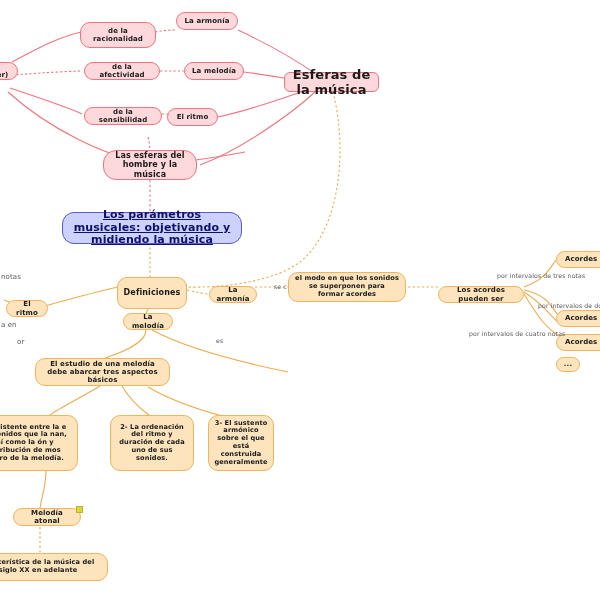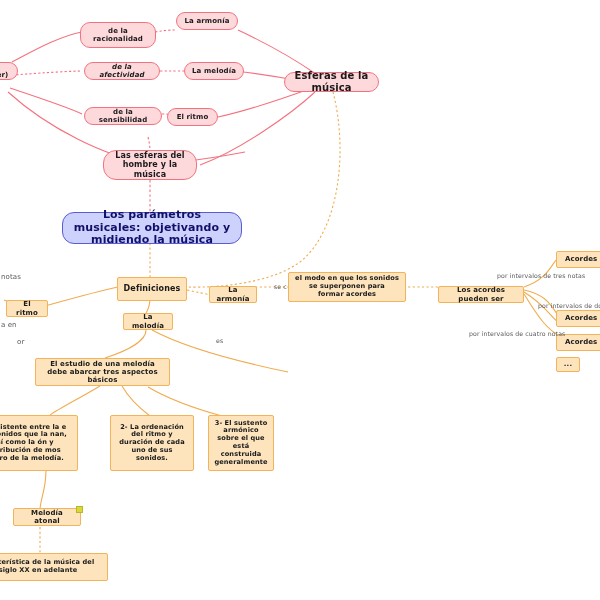--- a/index.html
+++ b/index.html
@@ -35,21 +35,21 @@
   .pink.big{border-width:1.8px;border-radius:13px;}
   
   .orange{
     background:#fde4bd;
     border:1.4px solid #f5b košeli;
   }
   .orange{
     background:#fde4bd;
     border:1.4px solid #f2b35a;
     color:#1a1a1a;
-    border-radius:2px;
+    border-radius:10px;
   }
   
   .blue{
     background:#ccd2fb;
     border:1.8px solid #5b5bd6;
     color:#10106b;
     border-radius:12px;
     font-size:11px;
   }
   .edge-label{
@@ -63,21 +63,21 @@
   }
   .marker{
     position:absolute;
     width:5px;height:5px;
     background:#d8d83a;
     border:1px solid #b7b72c;
     z-index:6;
   }
   .f65{font-size:6.6px;}
   .f7{font-size:7px;}
-  .f75{font-size:10px;}
+  .f75{font-size:13px;border-radius:6px;}
   .f8{font-size:8px;}
 </style>
 </head>
 <body>
 
 <div id="canvas">
 
   <svg id="links" viewBox="0 0 600 600">
 
     <g stroke="#f4727f" fill="none" stroke-width="1.1">
@@ -128,37 +128,37 @@
       <path d="M524,290 C548,295 552,308 558,315"></path>
       <path d="M524,292 C545,305 550,316 558,322"></path>
       <path d="M524,294 C540,320 548,330 560,336"></path>
     </g>
   </svg>
 
   <div class="node pink f7" style="left:-28px;top:62px;width:46px;height:18px;">la mujer)</div>
 
   <div class="node pink f7" style="left:80px;top:22px;width:76px;height:26px;">de la racionalidad</div>
 
-  <div class="node pink f7" style="left:84px;top:62px;width:76px;height:18px;font-style:italic;">de la afectividad</div>
+  <div class="node pink f7" style="left:84px;top:62px;width:76px;height:18px;">de la afectividad</div>
 
   <div class="node pink f7" style="left:84px;top:107px;width:78px;height:18px;">de la sensibilidad</div>
 
   <div class="node pink f7" style="left:176px;top:12px;width:62px;height:18px;">La armonía</div>
 
   <div class="node pink f7" style="left:184px;top:62px;width:60px;height:18px;">La melodía</div>
 
   <div class="node pink f7" style="left:167px;top:108px;width:51px;height:18px;">El ritmo</div>
 
   <div class="node pink f75" style="left:284px;top:72px;width:95px;height:20px;">Esferas de la música</div>
 
   <div class="node pink big f8" style="left:103px;top:150px;width:94px;height:30px;">Las esferas del hombre y la música</div>
 
-  <div class="node blue" style="left:62px;top:212px;width:180px;height:32px;">Los parámetros musicales: objetivando y midiendo la música</div>
-
-  <div class="node orange f8" style="left:117px;top:277px;width:70px;height:24px;">Definiciones</div>
+  <div class="node blue" style="left:62px;top:212px;width:180px;height:32px;text-decoration:underline;">Los parámetros musicales: objetivando y midiendo la música</div>
+
+  <div class="node orange f8" style="left:117px;top:277px;width:70px;height:32px;">Definiciones</div>
 
   <div class="node orange f7" style="left:209px;top:286px;width:48px;height:17px;">La armonía</div>
 
   <div class="node orange f7" style="left:123px;top:313px;width:50px;height:17px;">La melodía</div>
 
   <div class="node orange f7" style="left:6px;top:300px;width:42px;height:17px;">El ritmo</div>
 
   <div class="node orange f65" style="left:288px;top:272px;width:118px;height:30px;">el modo en que los sonidos se superponen para formar acordes</div>
 
   <div class="node orange f7" style="left:438px;top:286px;width:86px;height:17px;">Los acordes pueden ser</div>

